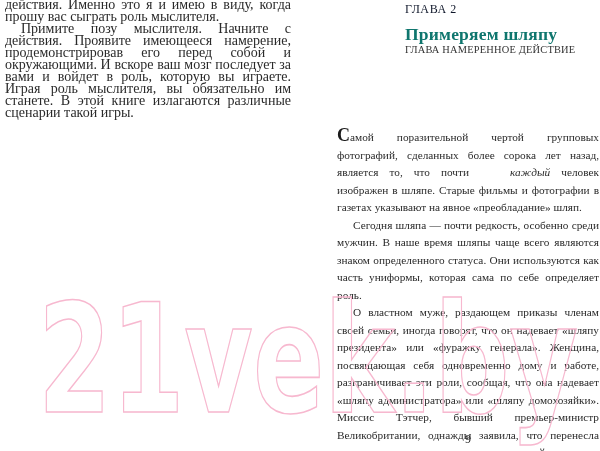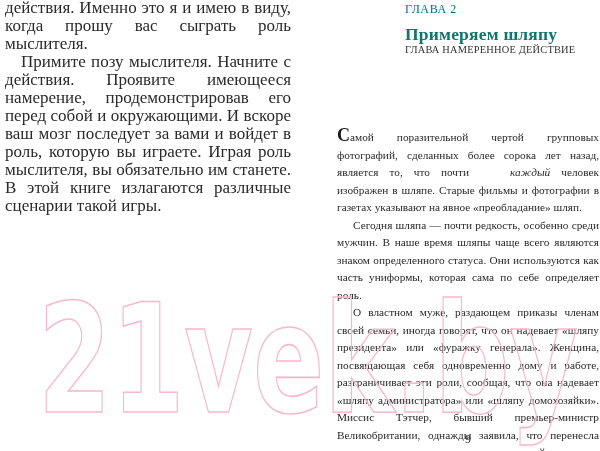--- a/index.html
+++ b/index.html
@@ -21,22 +21,22 @@
     }
     .page-left {
       left: 5px;
       width: 286px;
     }
     .page-right {
       left: 337px;
       width: 262px;
     }
     .body-text {
-      font-size: 17px;
-      line-height: 18px;
+      font-size: 14px;
+      line-height: 12px;
       text-align: justify;
       margin: 0;
     }
     .body-text p {
       margin: 0;
       text-indent: 16px;
       text-align: justify;
     }
     .body-text p.no-indent {
       text-indent: 0;
@@ -49,21 +49,21 @@
     }
     .chapter-head {
       position: absolute;
       top: 0;
       left: 68px;
       width: 190px;
     }
     .chapter-label {
       font-size: 12px;
       letter-spacing: 0.6px;
-      color: #0369a1;
+      color: #0f172a;
       margin-top: 2px;
       height: 14px;
     }
     .chapter-title {
       font-weight: bold;
       font-size: 17.5px;
       color: #0f766e;
       margin-top: 8px;
       line-height: 20px;
       letter-spacing: 0.2px;

